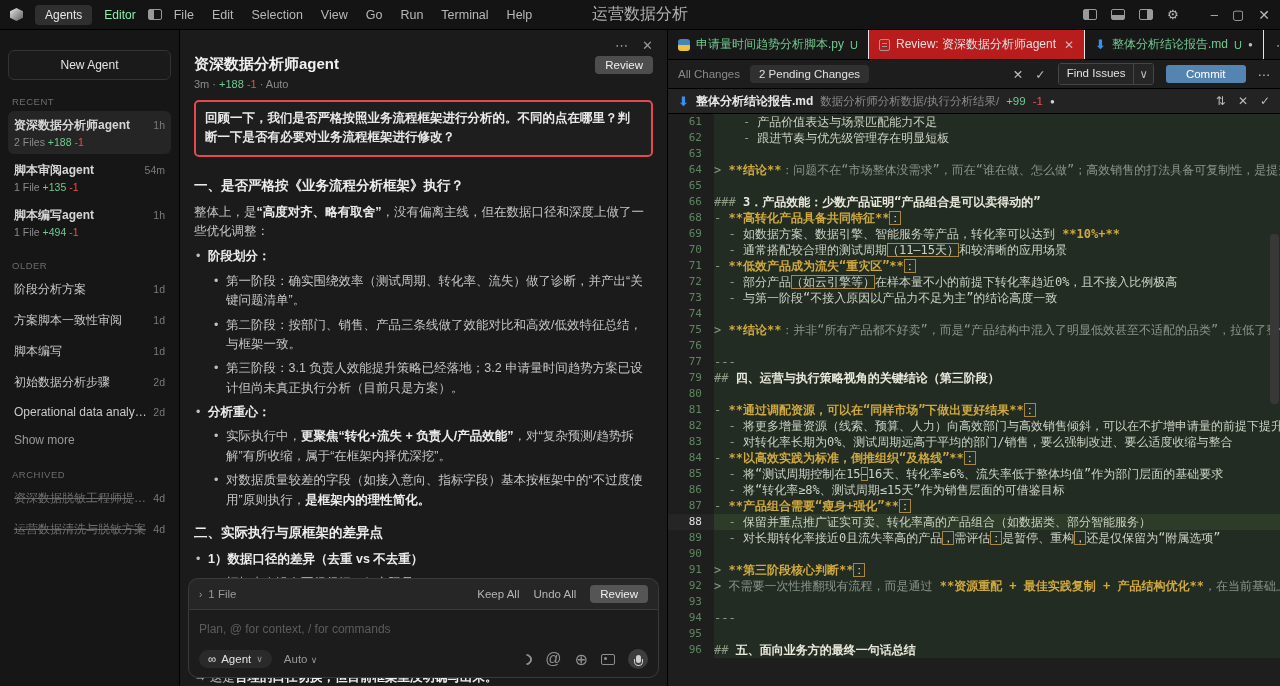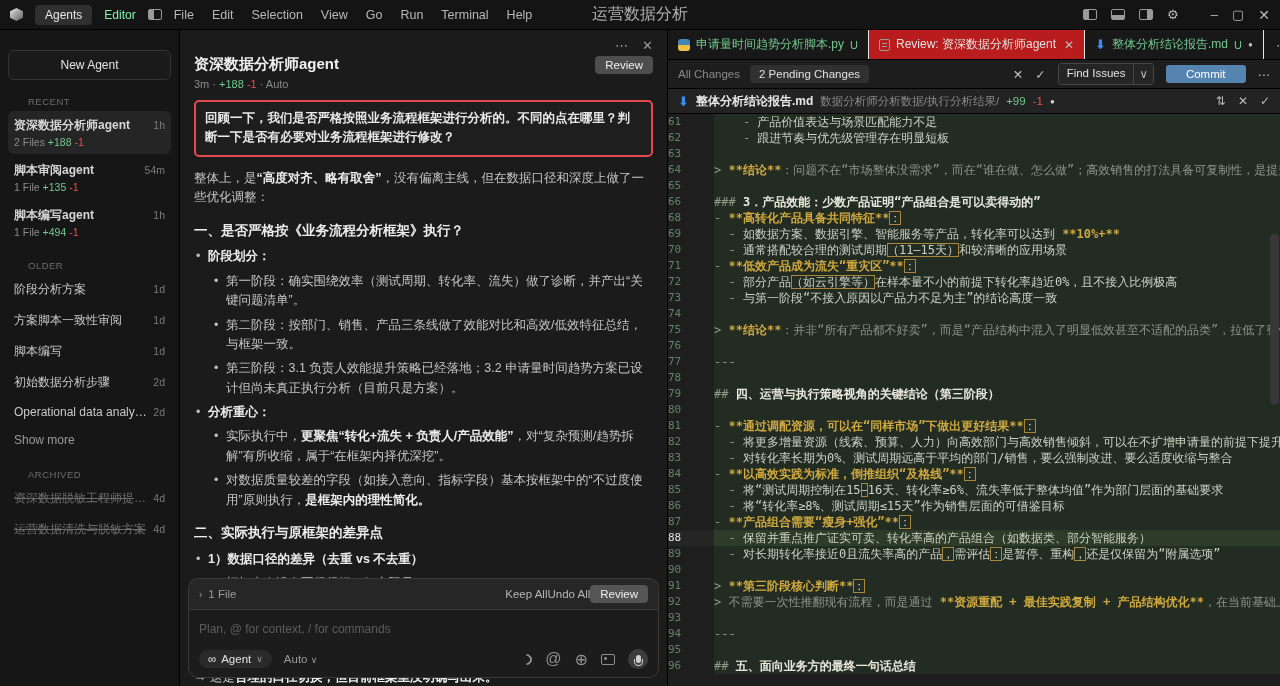--- a/index.html
+++ b/index.html
@@ -29,21 +29,21 @@
   .main { flex:1; display:flex; min-height:0; }
 
   
   .sidebar { width:180px; flex:0 0 180px; background:#161616; border-right:1px solid #000;
     padding:10px 8px; overflow:hidden; }
   .search-box { width:100%; background:#1d1d1d; border:1px solid #2c2c2c; border-radius:6px;
     color:#bdbdbd; font-size:11.5px; padding:6px 8px; outline:none; }
   .search-box::placeholder { color:#6a6a6a; }
   .new-agent { width:100%; margin-top:10px; background:#1a1a1a; border:1px solid #333; border-radius:6px;
     color:#e3e3e3; font-size:12px; padding:7px 0; text-align:center; }
-  .sec-label { color:#6d6d6d; font-size:9.5px; letter-spacing:.5px; margin:16px 20px 4px; }
+  .sec-label { color:#6d6d6d; font-size:9.5px; letter-spacing:.5px; margin:16px 4px 4px; }
   .sb-item { padding:6px 6px; border-radius:6px; margin-bottom:2px; }
   .sb-item.active { background:#252525; }
   .sb-row { display:flex; align-items:baseline; }
   .sb-title { color:#d6d6d6; font-size:12px; font-weight:bold; white-space:nowrap; overflow:hidden;
     text-overflow:ellipsis; flex:1; }
   .sb-item.plain .sb-title { font-weight:normal; color:#c9c9c9; }
   .sb-item.archived .sb-title { color:#6e6e6e; text-decoration:line-through; font-weight:normal; }
   .sb-time { color:#7a7a7a; font-size:10.5px; margin-left:6px; }
   .sb-meta { font-size:10.5px; color:#8a8a8a; margin-top:2px; }
   .add { color:#73c991; } .del { color:#f14c4c; }
@@ -65,21 +65,21 @@
   .cb-p { margin:6px 0; }
   .cb-li { position:relative; margin:5px 0; }
   .l1 { padding-left:14px; } .l2 { padding-left:32px; } .l3 { padding-left:50px; }
   .cb-li::before { content:"•"; position:absolute; color:#c0c0c0; }
   .l1::before { left:2px; } .l2::before { left:20px; } .l3::before { left:38px; }
   .cs-s { font-weight:bold; color:#ececec; }
   .chat-bottom { position:absolute; left:8px; right:8px; bottom:8px; }
   .files-bar { background:#262626; border:1px solid #3a3a3a; border-bottom:none; border-radius:10px 10px 0 0;
     display:flex; align-items:center; padding:6px 10px; font-size:11.5px; color:#9a9a9a; }
   .files-bar .chev { margin-right:6px; font-size:10px; }
-  .fb-right { margin-left:auto; display:flex; align-items:center; color:#b5b5b5; }
+  .fb-right { margin-left:auto; display:flex; align-items:center; gap:14px; color:#b5b5b5; }
   .fb-review { background:#555; color:#f0f0f0; padding:3px 10px; border-radius:4px; }
   .input-box { background:#1c1c1c; border:1px solid #3a3a3a; border-radius:0 0 10px 10px; padding:9px 10px 8px; }
   .input-line { border:none; background:transparent; width:100%; color:#bdbdbd; font-size:12px; outline:none; }
   .input-line::placeholder { color:#5c5c5c; }
   .input-ctl { display:flex; align-items:center; margin-top:12px; }
   .agent-pill { background:#2a2a2a; border-radius:11px; padding:3px 9px; font-size:11.5px; color:#e0e0e0; display:flex; gap:5px; align-items:center; }
   .auto-dd { margin-left:12px; color:#9a9a9a; font-size:11.5px; }
   .ctl-right { margin-left:auto; display:flex; align-items:center; gap:13px; color:#8f8f8f; }
   .spinner { width:11px; height:11px; border-radius:50%; border:2px solid transparent; border-top-color:#8f8f8f; border-right-color:#8f8f8f; transform:rotate(45deg); }
   .img-ico { width:14px; height:11px; border:1px solid #8f8f8f; border-radius:2px; position:relative; }
@@ -118,21 +118,21 @@
   .fileheader { height:25px; flex:0 0 25px; background:#232323; display:flex; align-items:center;
     padding:0 10px; gap:7px; border-bottom:1px solid #000; font-size:11.5px; }
   .fh-name { color:#e8e8e8; font-weight:bold; font-size:12px; }
   .fh-path { color:#8a8a8a; }
   .fh-dot { color:#d0d0d0; font-size:8px; }
   .fh-right { margin-left:auto; display:flex; gap:12px; color:#bdbdbd; font-size:12px; }
 
   .code-area { flex:1; overflow:hidden; position:relative; font-family:"DejaVu Sans Mono",monospace; }
   .cl { display:flex; height:16px; line-height:16px; font-size:12px; background:#232c22; }
   .cl.cur { background:#2d3b29; }
-  .ln { width:46px; flex:0 0 46px; padding-right:12px; color:#5f875f; background:#1e1e1e; font-size:11px; }
+  .ln { width:46px; flex:0 0 46px; text-align:right; padding-right:12px; color:#5f875f; background:#1e1e1e; font-size:11px; }
   .cl.cur .ln { color:#e0e0e0; background:#252525; }
   .ct { white-space:pre; flex:1; overflow:hidden; }
   .es-t { color:#ccd2c4; }
   .es-m { color:#8f9a85; }
   .es-s { color:#cfa93f; font-weight:bold; }
   .es-q { color:#8b968b; }
   .es-h { color:#e8e8dc; font-weight:bold; }
   .bx { outline:1px solid #a8863c; outline-offset:-1px; }
   .vscroll { position:absolute; right:1px; top:0; width:9px; height:100%; }
   .vthumb { position:absolute; right:0; top:120px; width:9px; height:170px; background:#383838; border-radius:4px; }
@@ -254,22 +254,22 @@
         <div class="review-btn">Review</div>
       </div>
       <div class="chat-meta">
         <span>3m ·</span>
         <span class="add">+188</span>
         <span class="del">-1</span>
         <span>· Auto</span>
       </div>
       <div class="user-msg">回顾一下，我们是否严格按照业务流程框架进行分析的。不同的点在哪里？判断一下是否有必要对业务流程框架进行修改？</div>
       <div class="chat-scroll" id="chat-blocks">
+          <div class="cb cb-h"><span class="cs-s">一、是否严格按《业务流程分析框架》执行？</span></div>
           <div class="cb cb-p"><span class="cs-n">整体上，是</span><span class="cs-s">“高度对齐、略有取舍”</span><span class="cs-n">，没有偏离主线，但在数据口径和深度上做了一些优化调整：</span></div>
-          <div class="cb cb-h"><span class="cs-s">一、是否严格按《业务流程分析框架》执行？</span></div>
           <div class="cb cb-li l1"><span class="cs-s">阶段划分：</span></div>
           <div class="cb cb-li l2"><span class="cs-n">第一阶段：确实围绕效率（测试周期、转化率、流失）做了诊断，并产出“关键问题清单”。</span></div>
           <div class="cb cb-li l2"><span class="cs-n">第二阶段：按部门、销售、产品三条线做了效能对比和高效/低效特征总结，与框架一致。</span></div>
           <div class="cb cb-li l2"><span class="cs-n">第三阶段：3.1 负责人效能提升策略已经落地；3.2 申请量时间趋势方案已设计但尚未真正执行分析（目前只是方案）。</span></div>
           <div class="cb cb-li l1"><span class="cs-s">分析重心：</span></div>
           <div class="cb cb-li l2"><span class="cs-n">实际执行中，</span><span class="cs-s">更聚焦“转化+流失 + 负责人/产品效能”</span><span class="cs-n">，对“复杂预测/趋势拆解”有所收缩，属于“在框架内择优深挖”。</span></div>
           <div class="cb cb-li l2"><span class="cs-n">对数据质量较差的字段（如接入意向、指标字段）基本按框架中的“不过度使用”原则执行，</span><span class="cs-s">是框架内的理性简化。</span></div>
           <div class="cb cb-h"><span class="cs-s">二、实际执行与原框架的差异点</span></div>
           <div class="cb cb-li l1"><span class="cs-s">1）数据口径的差异（去重 vs 不去重）</span></div>
           <div class="cb cb-li l2"><span class="cs-n">框架本身没有写得很细，但实际是：</span></div>
@@ -421,24 +421,20 @@
           </div>
           <div class="cl">
             <span class="ln">76</span>
             <span class="ct"></span>
           </div>
           <div class="cl">
             <span class="ln">77</span>
             <span class="ct"><span class="es-m">---</span></span>
           </div>
           <div class="cl">
-            <span class="ln">78</span>
-            <span class="ct"></span>
-          </div>
-          <div class="cl">
             <span class="ln">79</span>
             <span class="ct"><span class="es-m">## </span><span class="es-h">四、运营与执行策略视角的关键结论（第三阶段）</span></span>
           </div>
           <div class="cl">
             <span class="ln">80</span>
             <span class="ct"></span>
           </div>
           <div class="cl">
             <span class="ln">81</span>
             <span class="ct"><span class="es-m">- </span><span class="es-s">**通过调配资源，可以在“同样市场”下做出更好结果**</span><span class="es-t bx">：</span></span>

